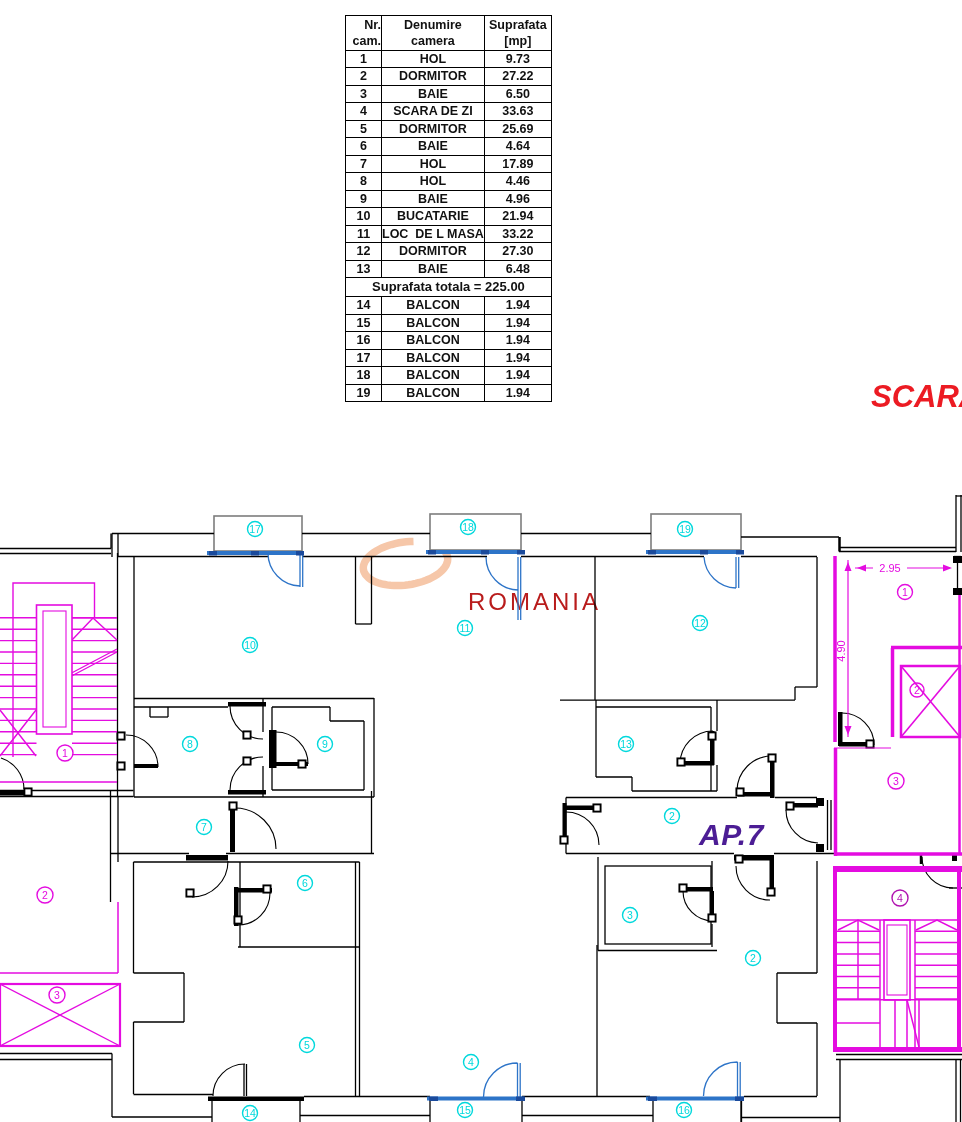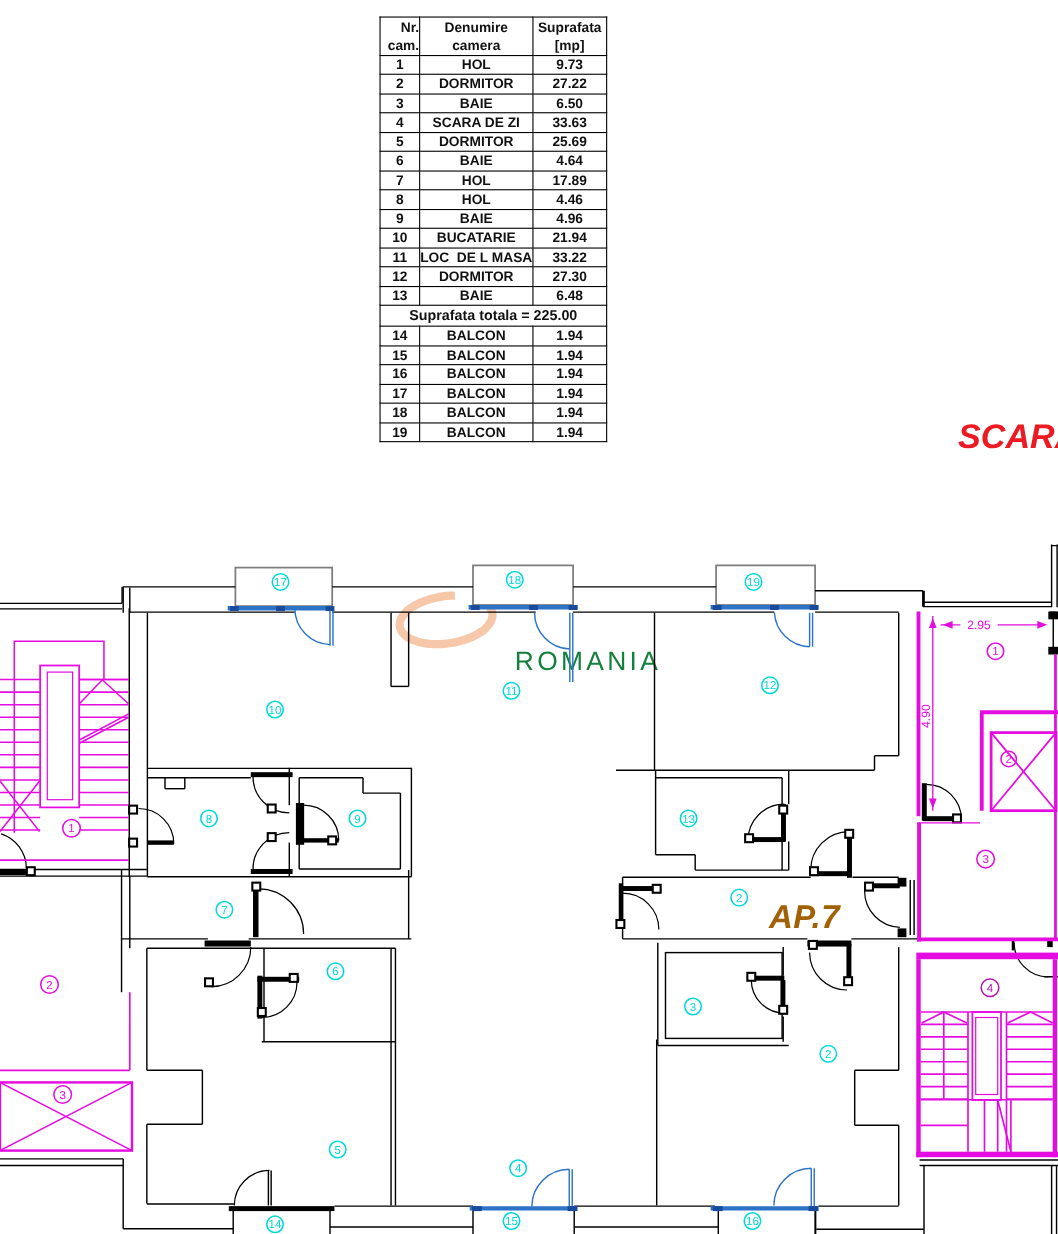--- a/index.html
+++ b/index.html
@@ -9,22 +9,22 @@
 #tbl td{border:1px solid #000;padding:0;text-align:center;font-size:12.5px;font-weight:bold;color:#111;
  overflow:hidden;white-space:nowrap;height:16.5px;line-height:16.5px;}
 #tbl .hd td{height:33.5px;line-height:16px;font-size:12.5px;}
 #tbl .hd td:first-child{text-align:right;padding-left:2px;}
 #tbl .tot td{height:18px;font-size:13px;}
 #tbl .tot2 td{height:20.5px;font-size:13px;border-width:2px;}
 svg{position:absolute;left:0;top:0;}
 .scara{position:absolute;left:871px;top:379px;font-size:31px;font-weight:bold;
  font-style:italic;color:#ec1b23;letter-spacing:0px;white-space:nowrap;}
 .ap7{position:absolute;left:699px;top:818px;font-size:30px;font-weight:bold;
- font-style:italic;color:#a16207;letter-spacing:0.5px;}
-.wm{position:absolute;left:468px;top:588px;font-size:24px;color:#15803d;letter-spacing:3px;}
+ font-style:italic;color:#4c1d95;letter-spacing:0.5px;}
+.wm{position:absolute;left:468px;top:588px;font-size:24px;color:#b91c1c;letter-spacing:3px;}
 </style>
 </head>
 <body>
 <div class="wm">ROMANIA</div>
 <table id="tbl">
 <colgroup>
       <col style="width:36px">
       <col style="width:100px">
       <col style="width:67px">
     </colgroup>

